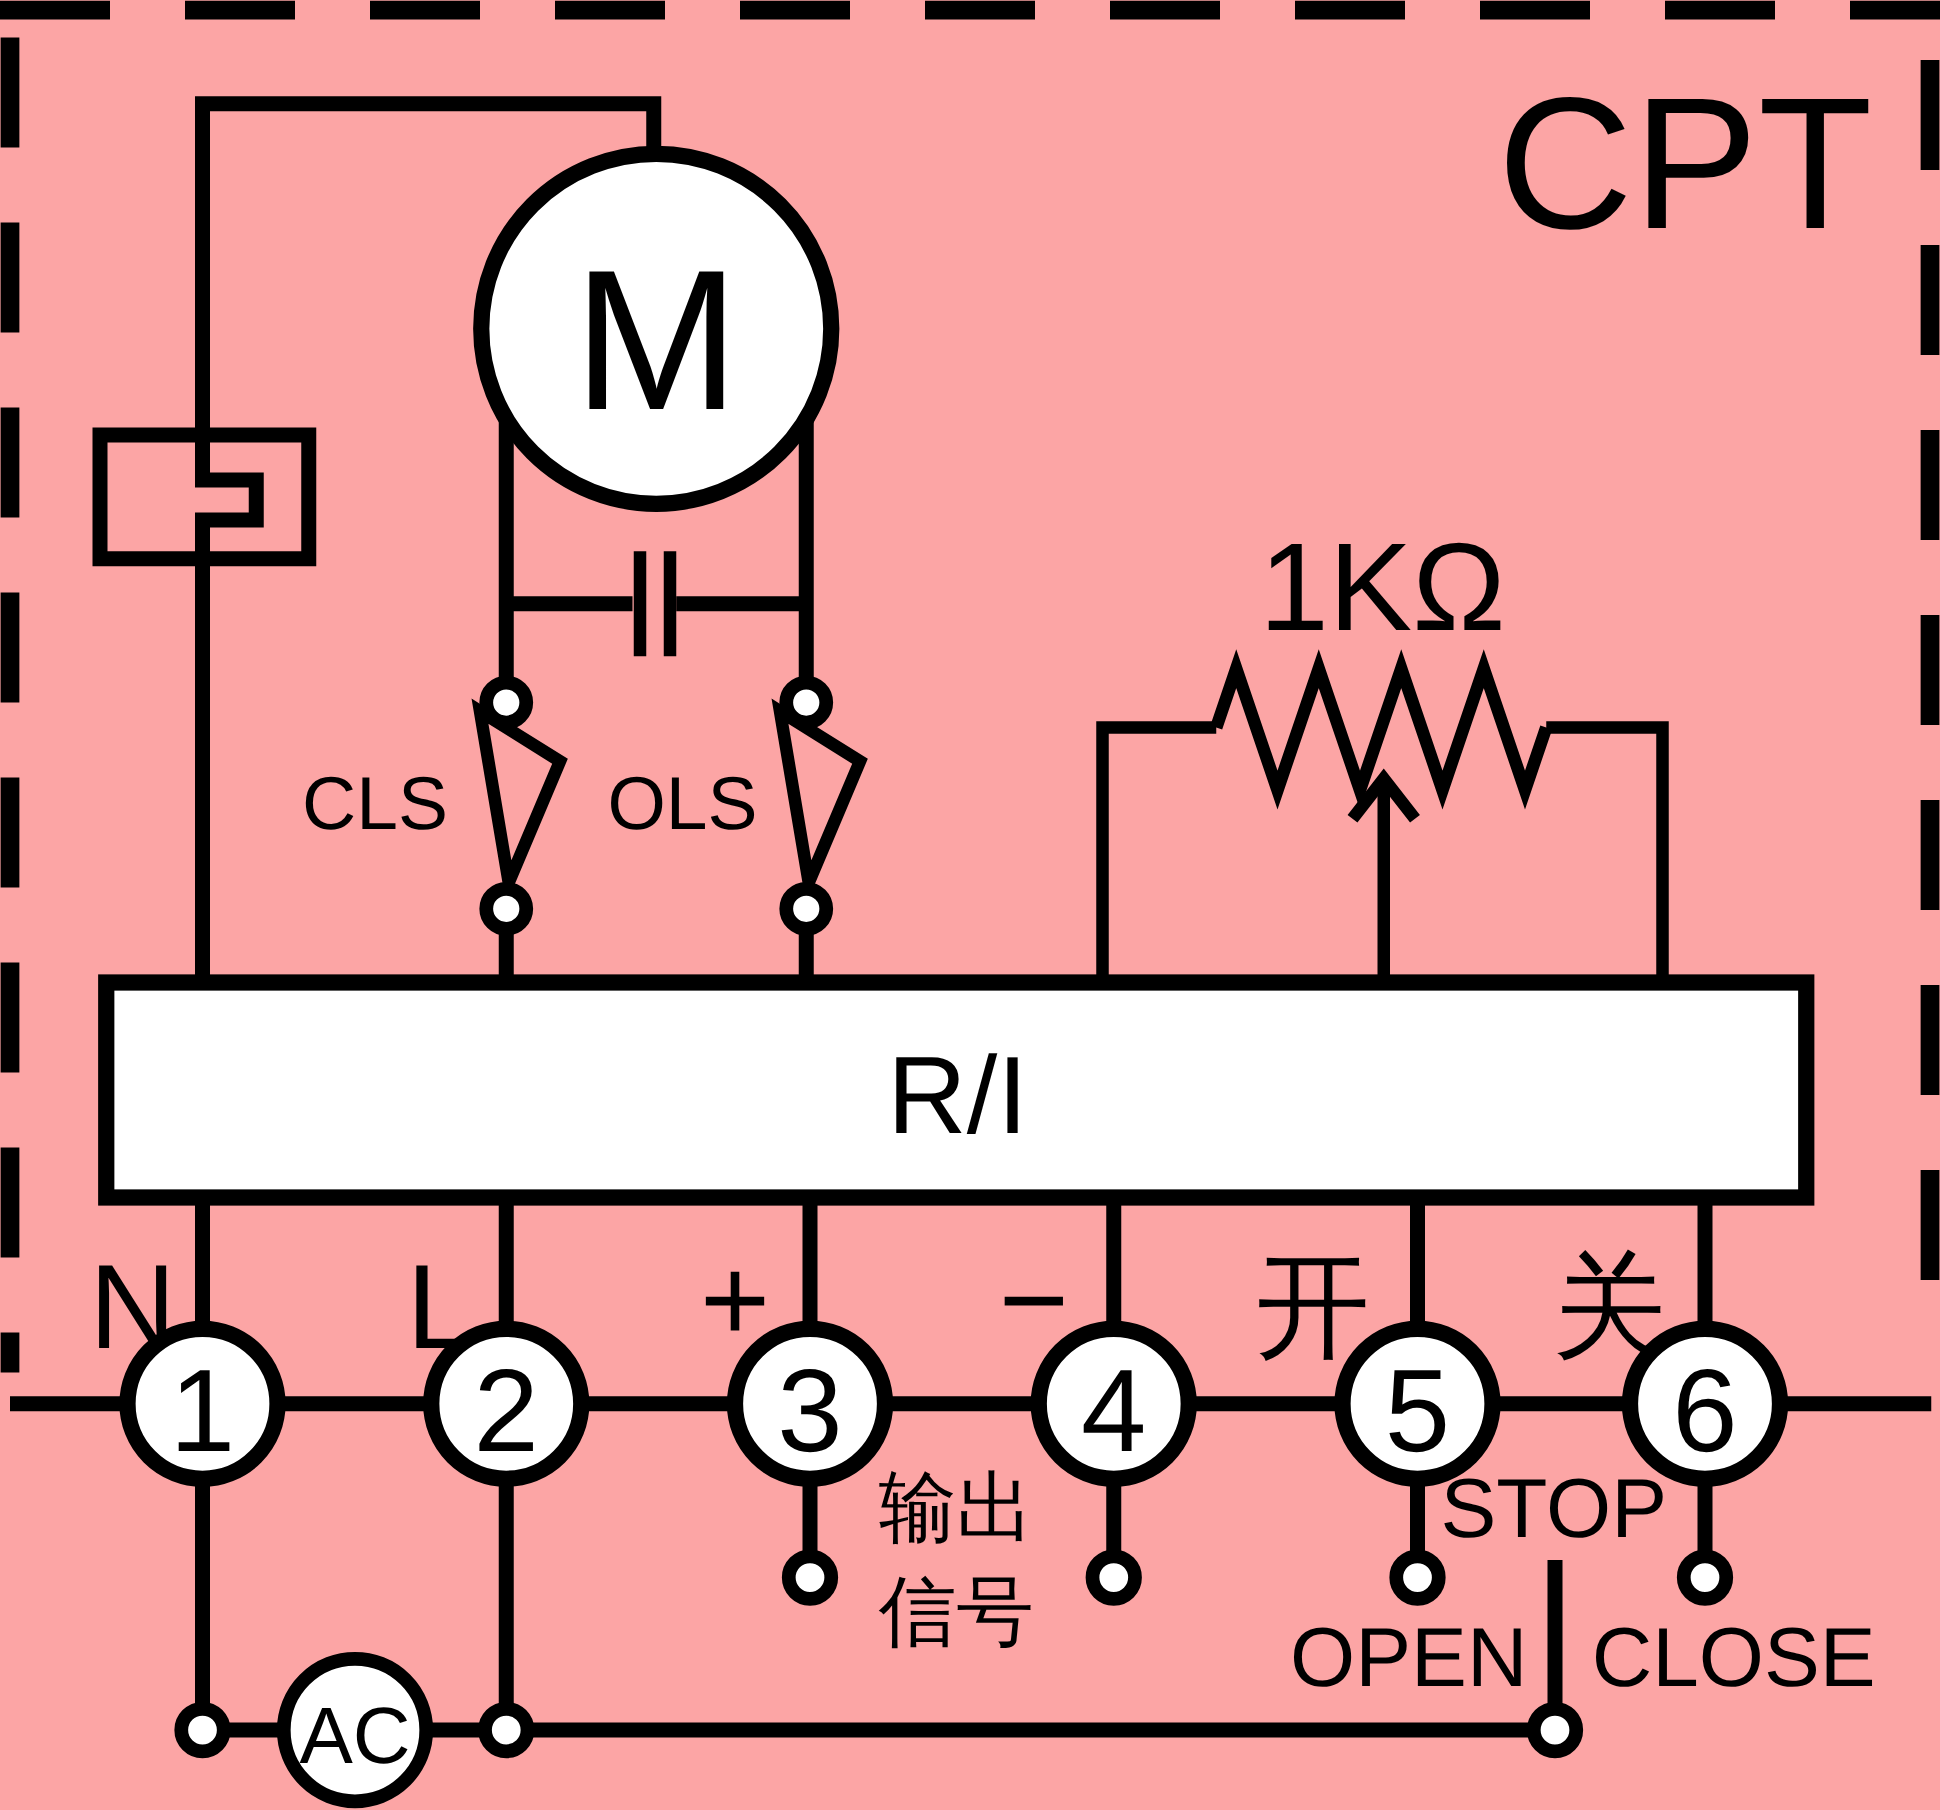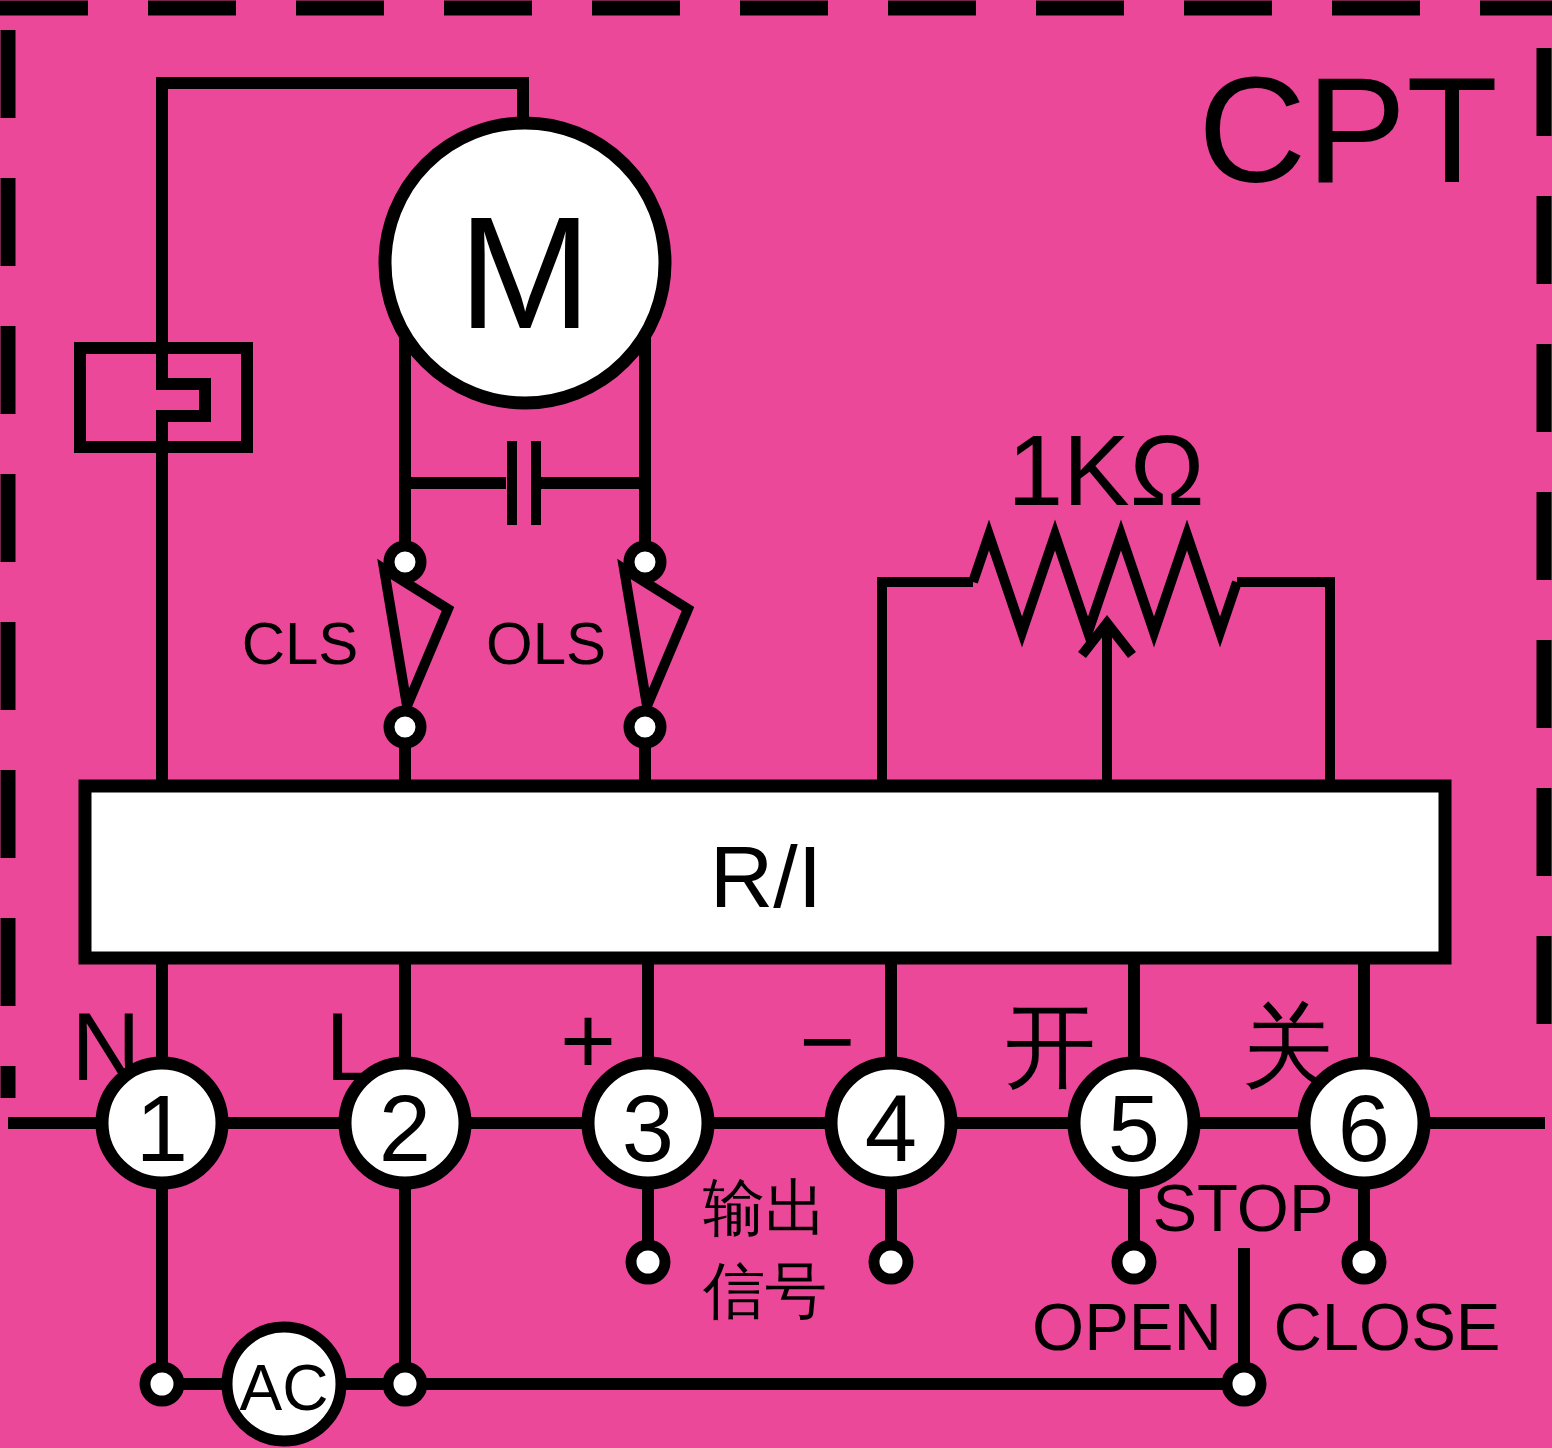--- a/index.html
+++ b/index.html
@@ -4,21 +4,21 @@
 <style>
   html, body {
     margin: 0;
     padding: 0;
     background: #ffffff;
   }
   .stage {
     position: relative;
     width: 1552px;
     height: 1448px;
-    background: #ec4899;
+    background: #fca5a5;
     overflow: hidden;
   }
   svg {
     display: block;
   }
   svg text {
     font-family: "Liberation Sans", "DejaVu Sans", sans-serif;
     fill: #000000;
   }
   .wire    { stroke: #000000; stroke-width: 12; fill: none; }

